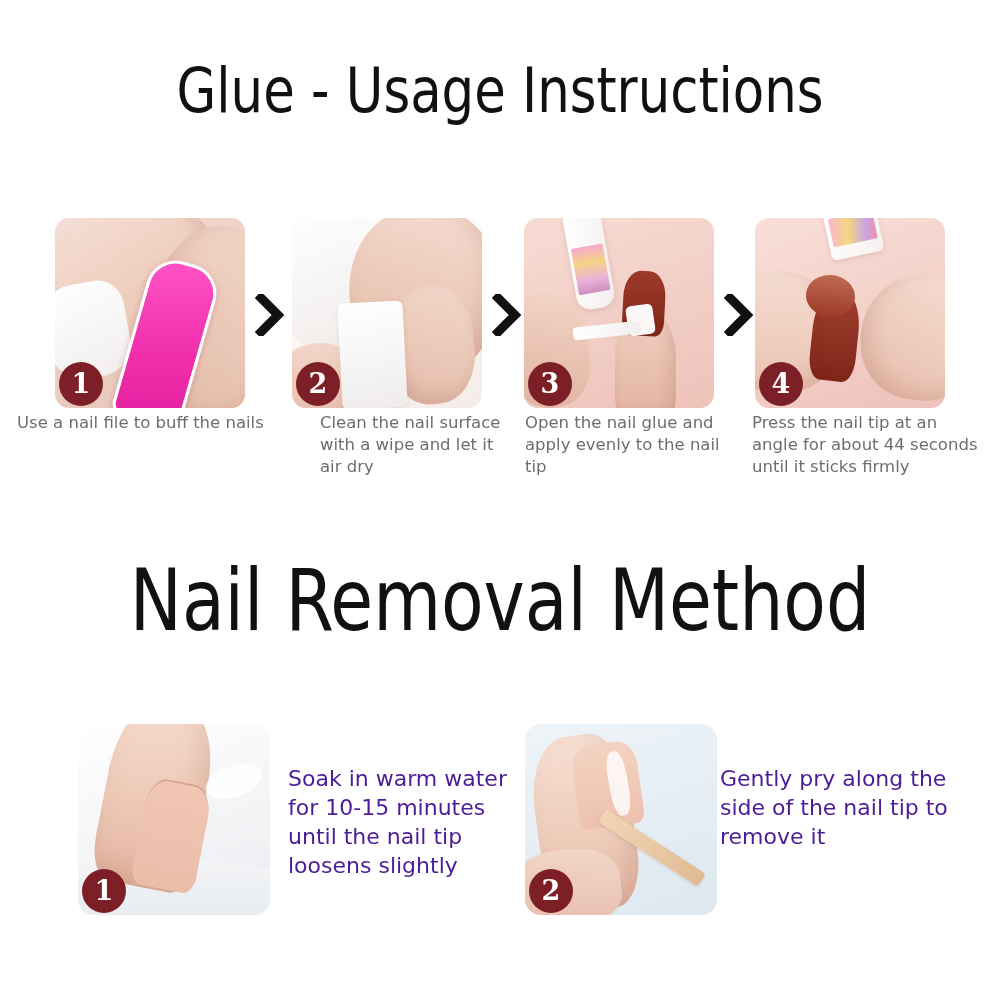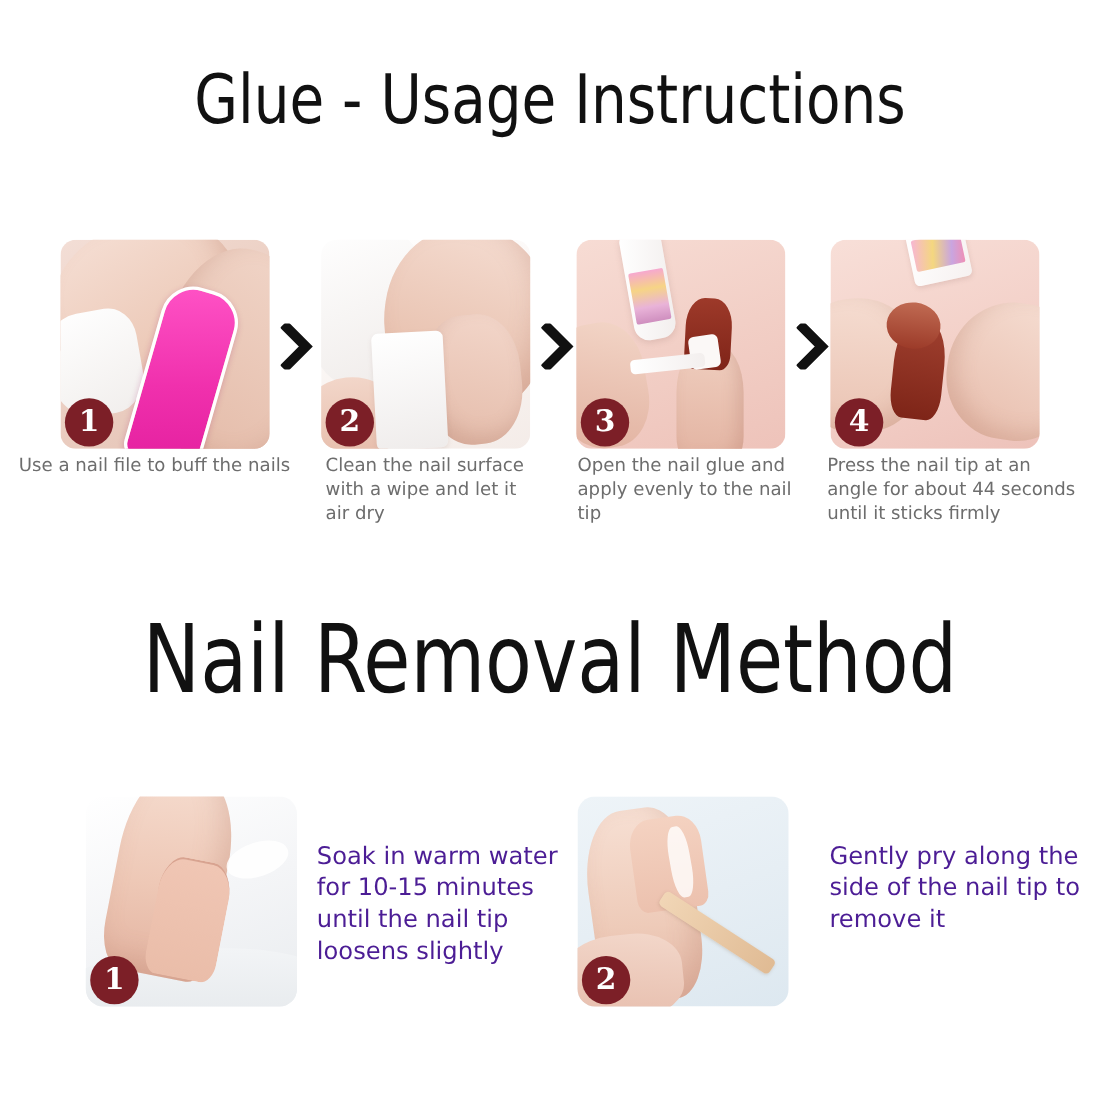--- a/index.html
+++ b/index.html
@@ -361,21 +361,21 @@
     <div class="step-photo">
       <div class="ph p2">
         <span class="wipeback"></span>
         <span class="handA"></span>
         <span class="finger2"></span>
         <span class="thumb"></span>
         <span class="wipe"></span>
       </div>
       <div class="badge">2</div>
     </div>
-    <div class="step-caption" style="margin-left:4px;width:200px;">Clean the nail surface with a wipe and let it air dry</div>
+    <div class="step-caption" style="margin-left:28px;width:200px;">Clean the nail surface with a wipe and let it air dry</div>
   </div>
 
   <div class="chevron" style="left:492px;">
     <svg width="30" height="42" viewBox="0 0 30 42" aria-hidden="true">
       <path d="M6 4 L23 21 L6 38" fill="none" stroke="#111111" stroke-width="9" stroke-linecap="square" stroke-linejoin="miter"></path>
     </svg>
   </div>
 
   <div class="step" style="left:524px;">
     <div class="step-photo">
@@ -440,15 +440,15 @@
       <div class="ph r2">
         <span class="finger"></span>
         <span class="nailplate"></span>
         <span class="shine"></span>
         <span class="palm"></span>
         <span class="stick"></span>
       </div>
       <div class="badge">2</div>
     </div>
   </div>
-  <div class="removal-text" style="left:754px;width:230px;">Gently pry along the side of the nail tip to remove it</div>
+  <div class="removal-text" style="left:720px;width:230px;">Gently pry along the side of the nail tip to remove it</div>
 
 </div>
 
 </body></html>

